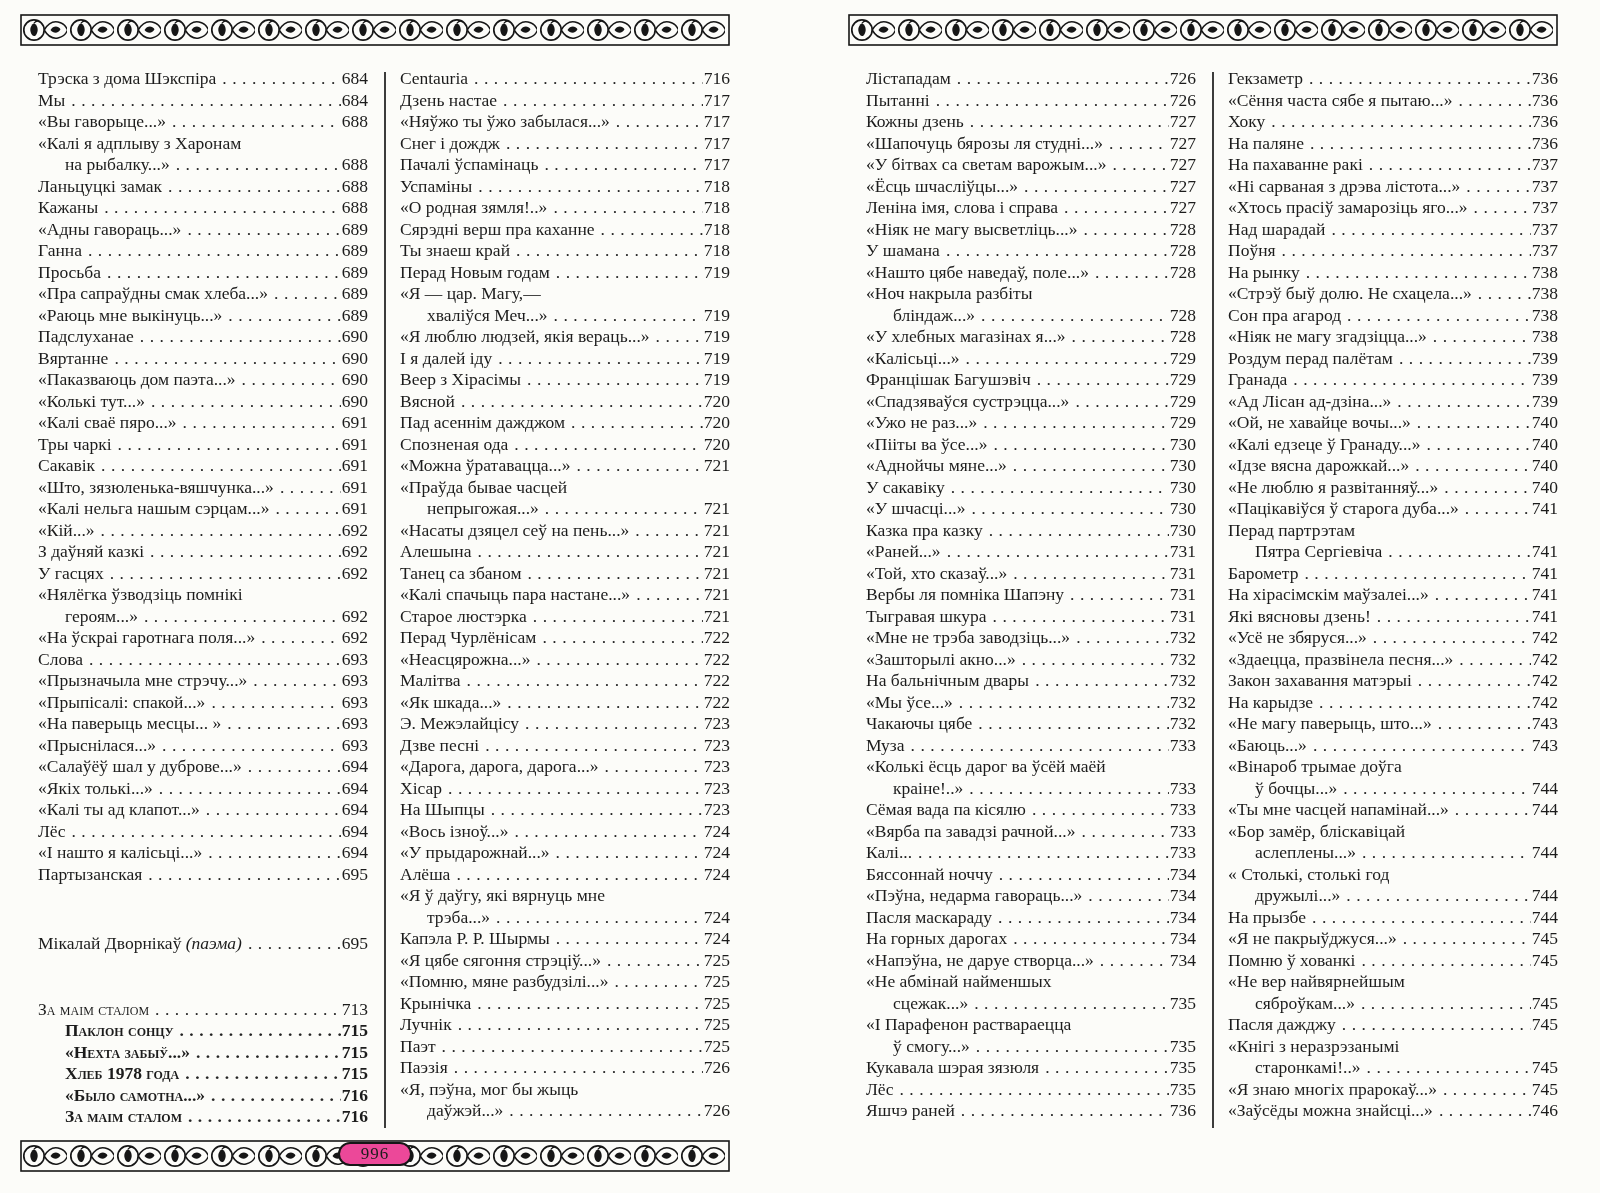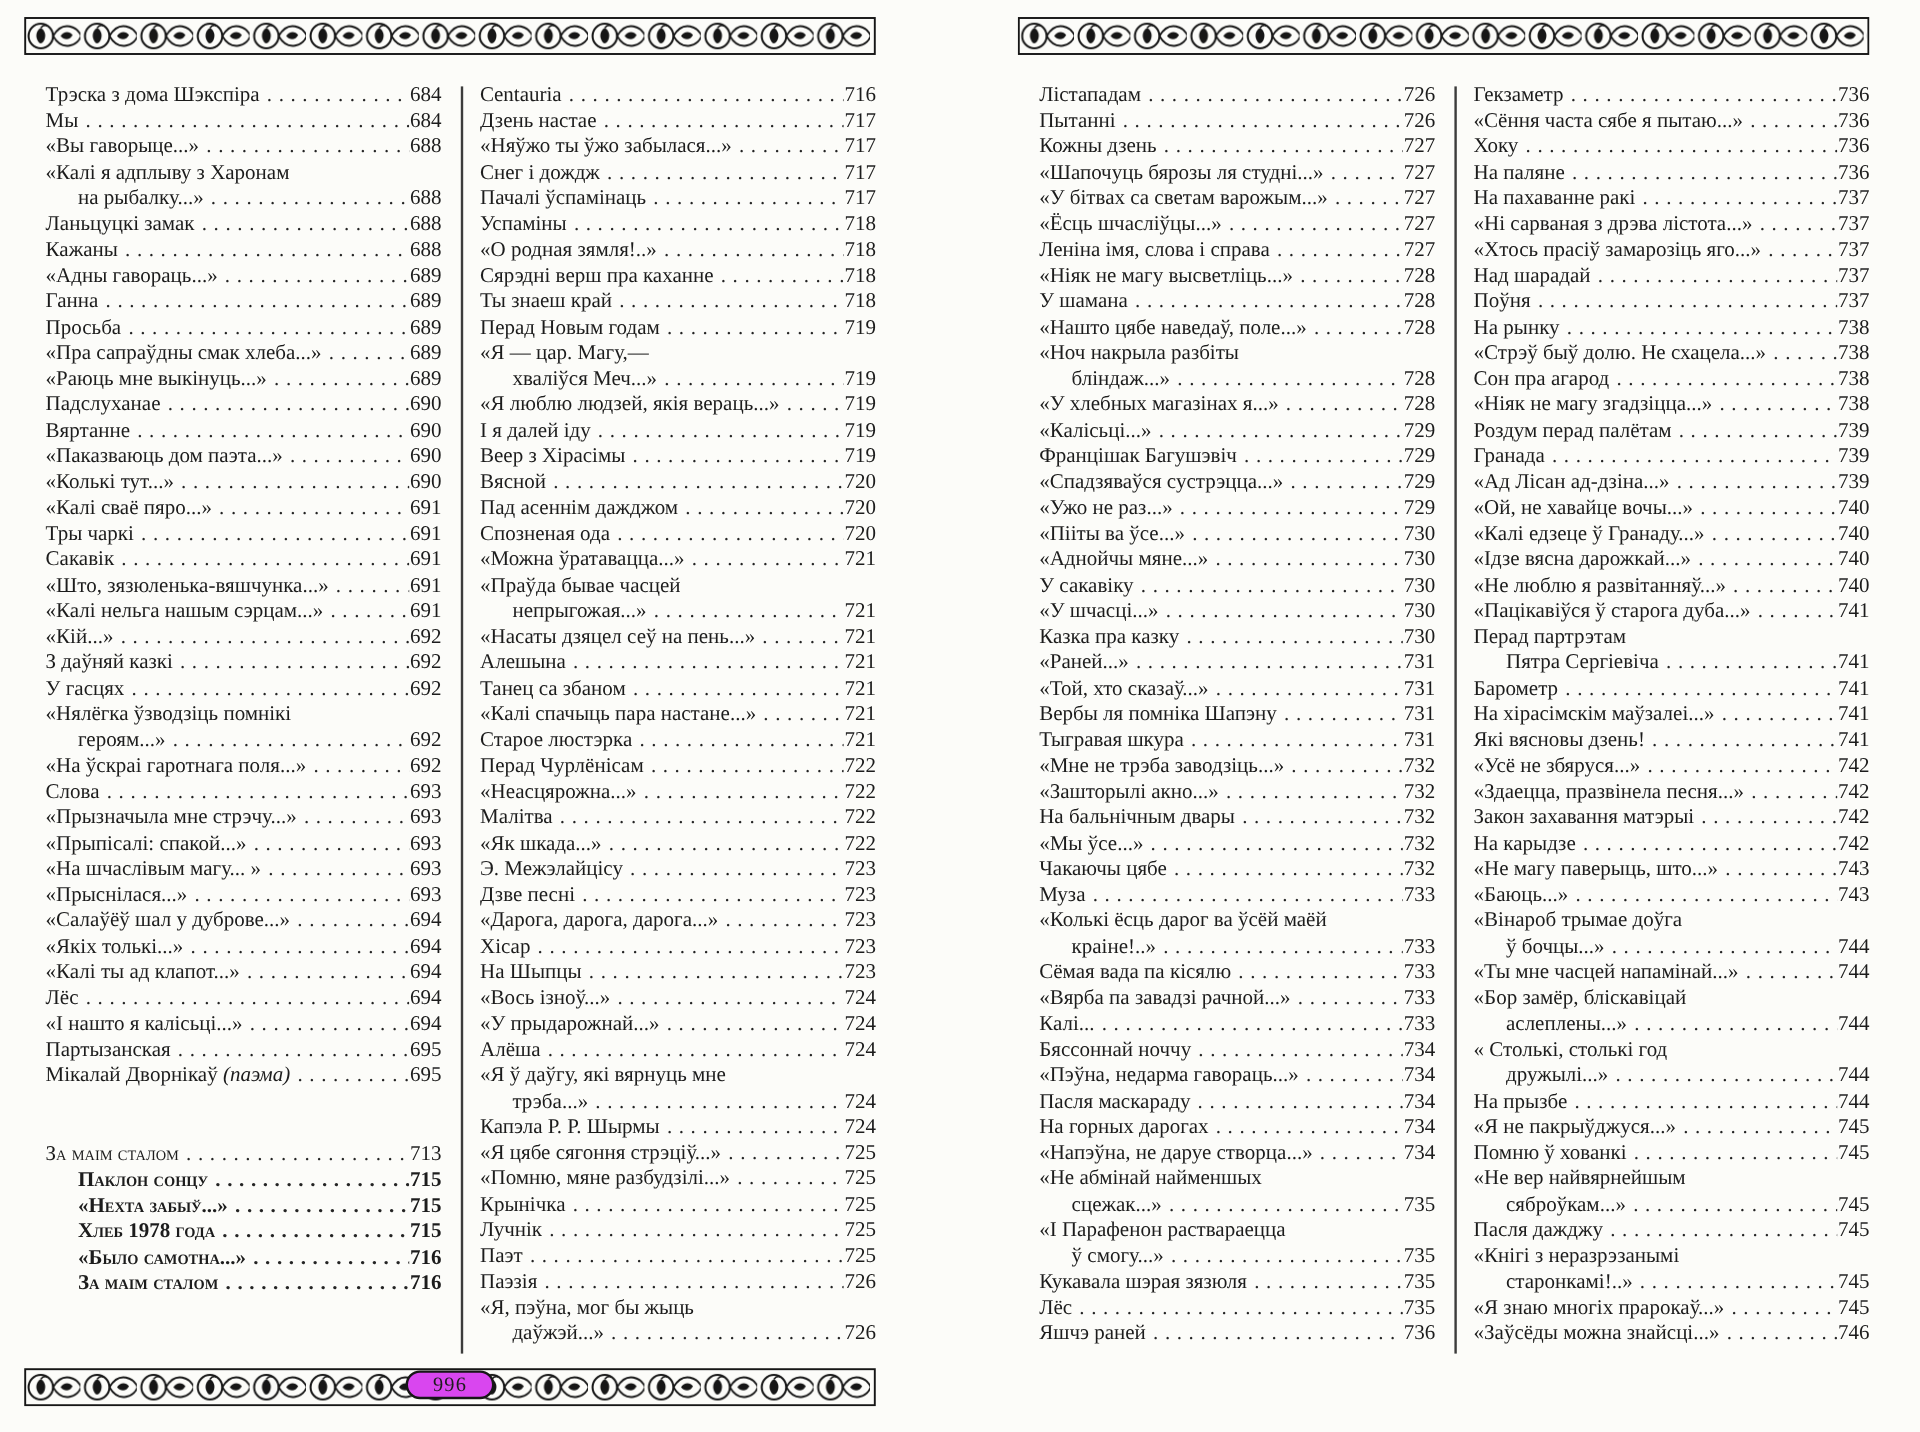--- a/index.html
+++ b/index.html
@@ -13,40 +13,40 @@
   #page-left{left:20px;}
   #page-right{left:848px;text-align:center;}
 
   .border-strip{position:absolute;left:0;width:710px;height:32px;}
   .border-top{top:0;}
   .border-bottom{bottom:4px;}
 
   .page-number-badge{
     position:absolute;left:50%;top:2px;transform:translateX(-50%);
     min-width:74px;height:24px;padding:0 8px;box-sizing:border-box;
-    background:#d946ef;border:2px solid #161616;border-radius:14px;
+    background:#ec4899;border:2px solid #161616;border-radius:14px;
     display:flex;align-items:center;justify-content:center;
     font-size:17px;letter-spacing:1px;z-index:2;
   }
 
   .content{
     position:absolute;top:54px;left:0;right:0;bottom:46px;
     display:flex;padding-left:18px;box-sizing:border-box;
   }
   .col{width:330px;flex:0 0 330px;display:flex;flex-direction:column;}
   .col-divider{flex:0 0 2px;background:#3c3c3c;margin:4px 14px 2px 16px;}
 
   .entry{margin:0;}
   .entry.gap{margin-top:44px;}
   .line{display:flex;align-items:baseline;font-size:17.5px;line-height:21.5px;}
   .line .t{white-space:pre;}
   .line.cont{padding-left:27px;}
   .entry.ind .line{padding-left:27px;font-weight:bold;}
   .entry.sc .t,.entry.sc .leader,.entry.sc .pg{font-variant:small-caps;}
-  .entry .it{font-style:italic;white-space:pre;}
+  .entry .it{font-style:italic;white-space:pre;margin-top:48px;}
   .leader{
     flex:1 1 auto;min-width:6px;overflow:hidden;white-space:nowrap;
     margin:0 1px 0 3px;color:#242424;
   }
   .leader::after{
     content:"..................................................................";
     letter-spacing:5.5px;padding-left:3px;
   }
   .pg{flex:0 0 auto;white-space:pre;}
 
@@ -273,21 +273,21 @@
         </div>
         <div class="entry">
           <div class="line">
             <span class="t">«Прыпісалі: спакой...»</span>
             <span class="leader"></span>
             <span class="pg">693</span>
           </div>
         </div>
         <div class="entry">
           <div class="line">
-            <span class="t">«На шчаслівым магу... »</span>
+            <span class="t">«На паверыць месцы... »</span>
             <span class="leader"></span>
             <span class="pg">693</span>
           </div>
         </div>
         <div class="entry">
           <div class="line">
             <span class="t">«Прыснілася...»</span>
             <span class="leader"></span>
             <span class="pg">693</span>
           </div>

